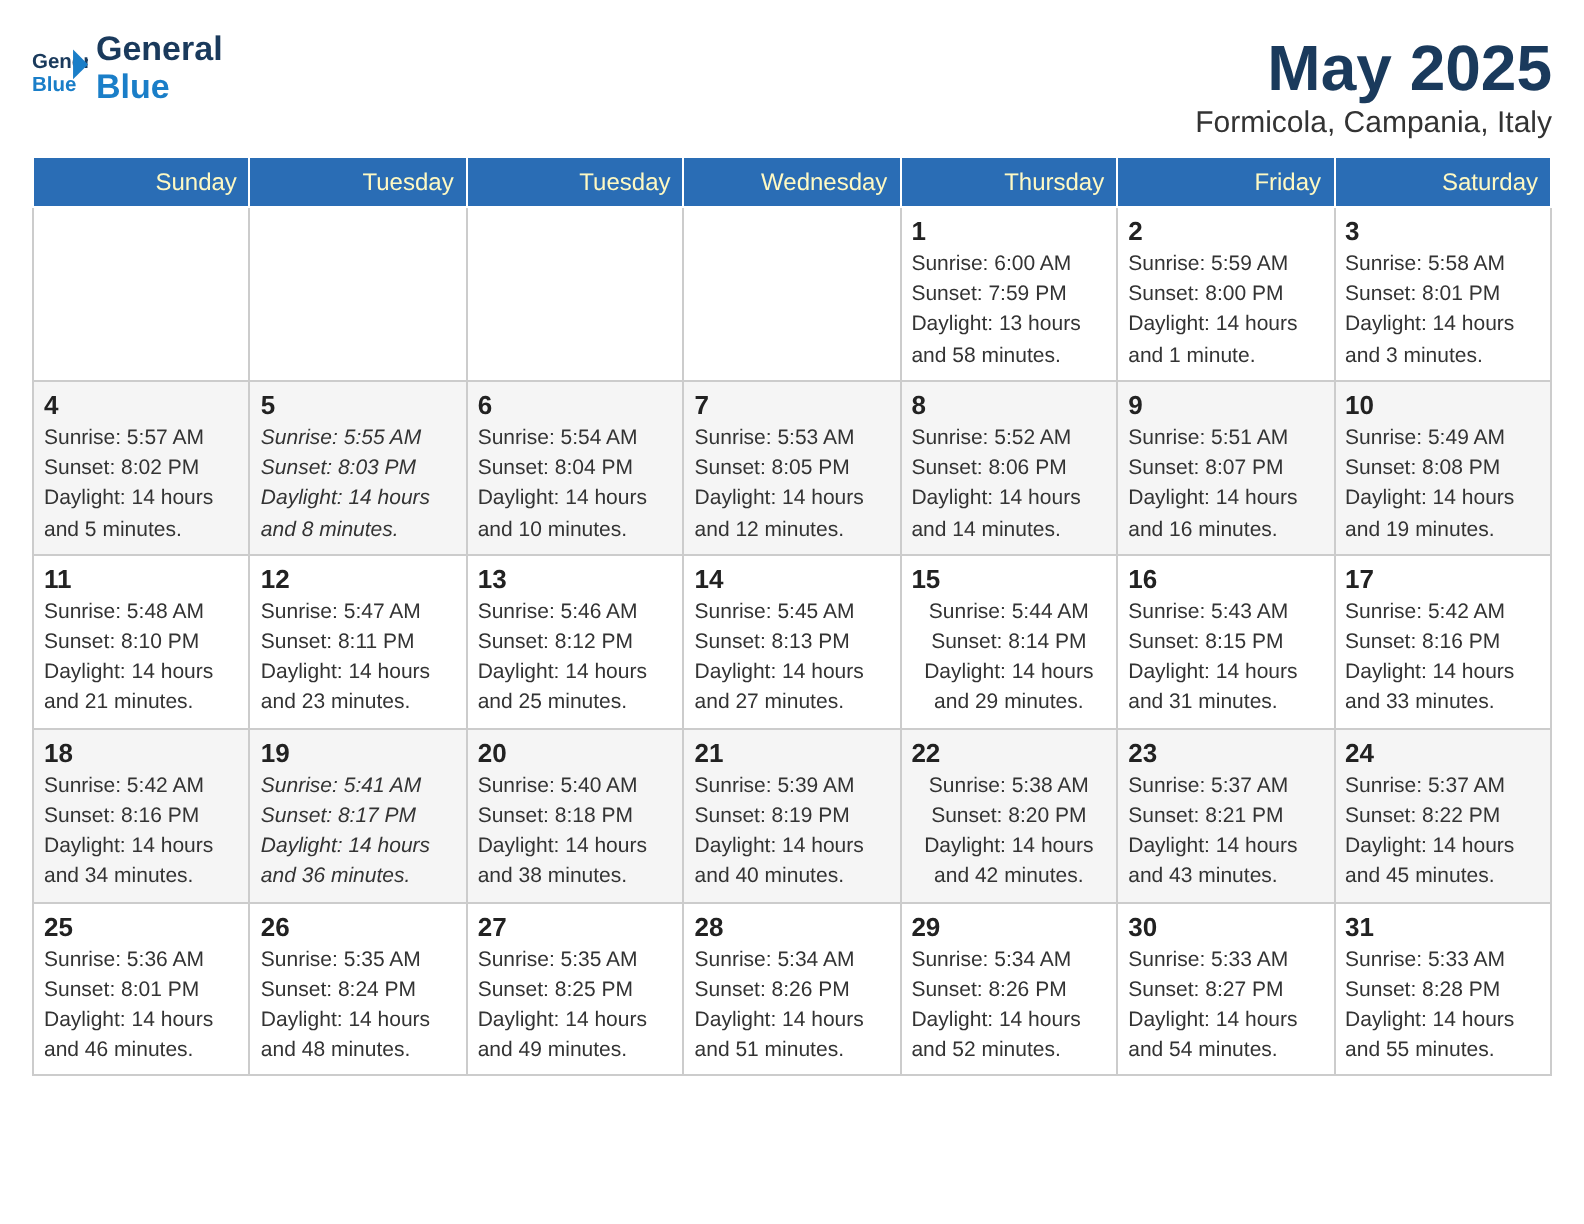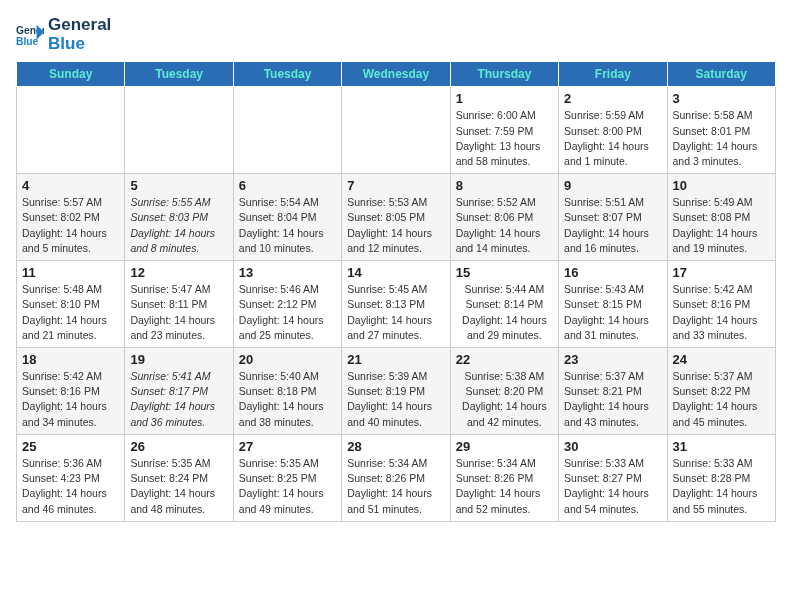--- a/index.html
+++ b/index.html
@@ -37,25 +37,25 @@
       font-size: 15px;
       color: #333;
     }
     table {
       width: 100%;
       border-collapse: collapse;
       font-size: 11px;
     }
     thead tr th {
       background: #2a6db5;
-      color: #5eead4;
-      font-weight: bold;
+      color: #fef9c3;
+      font-weight: normal;
       font-size: 12px;
       padding: 5px 6px;
-      text-align: center;
+      text-align: right;
       border: 1px solid #fff;
     }
     tbody tr td {
       border: 1px solid #ccc;
       vertical-align: top;
       padding: 4px 5px;
       height: 78px;
       width: calc(100% / 7);
       background: #fff;
     }
@@ -86,20 +86,24 @@
     <svg class="logo-icon" viewBox="0 0 30 30" xmlns="http://www.w3.org/2000/svg">
       <text x="0" y="14" font-size="11" font-family="Arial" font-weight="bold" fill="#1a3a5c">General</text>
       <text x="0" y="26" font-size="11" font-family="Arial" font-weight="bold" fill="#1a7ec8">Blue</text>
       <polygon points="22,4 30,12 22,20" fill="#1a7ec8"></polygon>
     </svg>
     <div style="display:flex;flex-direction:column;line-height:1.1">
       <span style="font-size:17px;font-weight:bold;color:#1a3a5c;">General</span>
       <span style="font-size:17px;font-weight:bold;color:#1a7ec8;">Blue</span>
     </div>
   </div>
+  <div class="title-area">
+    <div class="month-title">May 2025</div>
+    <div class="location-title">Formicola, Campania, Italy</div>
+  </div>
 </div>
 
 <table>
   <thead>
     <tr>
     <th>Sunday</th>
         <th>Tuesday</th>
         <th>Tuesday</th>
         <th>Wednesday</th>
         <th>Thursday</th>
@@ -197,21 +201,21 @@
         <td>
           <span class="day-num">12</span>
           <div class="day-info" style="white-space: pre-line;">Sunrise: 5:47 AM
 Sunset: 8:11 PM
 Daylight: 14 hours
 and 23 minutes.</div>
         </td>
         <td>
           <span class="day-num">13</span>
           <div class="day-info" style="white-space: pre-line;">Sunrise: 5:46 AM
-Sunset: 2:12 PM
+Sunset: 8:12 PM
 Daylight: 14 hours
 and 25 minutes.</div>
         </td>
         <td>
           <span class="day-num">14</span>
           <div class="day-info" style="white-space: pre-line;">Sunrise: 5:45 AM
 Sunset: 8:13 PM
 Daylight: 14 hours
 and 27 minutes.</div>
         </td>
@@ -285,21 +289,21 @@
           <div class="day-info" style="white-space: pre-line;">Sunrise: 5:37 AM
 Sunset: 8:22 PM
 Daylight: 14 hours
 and 45 minutes.</div>
         </td>
       </tr>
       <tr>
         <td>
           <span class="day-num">25</span>
           <div class="day-info" style="white-space: pre-line;">Sunrise: 5:36 AM
-Sunset: 4:23 PM
+Sunset: 8:01 PM
 Daylight: 14 hours
 and 46 minutes.</div>
         </td>
         <td>
           <span class="day-num">26</span>
           <div class="day-info" style="white-space: pre-line;">Sunrise: 5:35 AM
 Sunset: 8:24 PM
 Daylight: 14 hours
 and 48 minutes.</div>
         </td>

